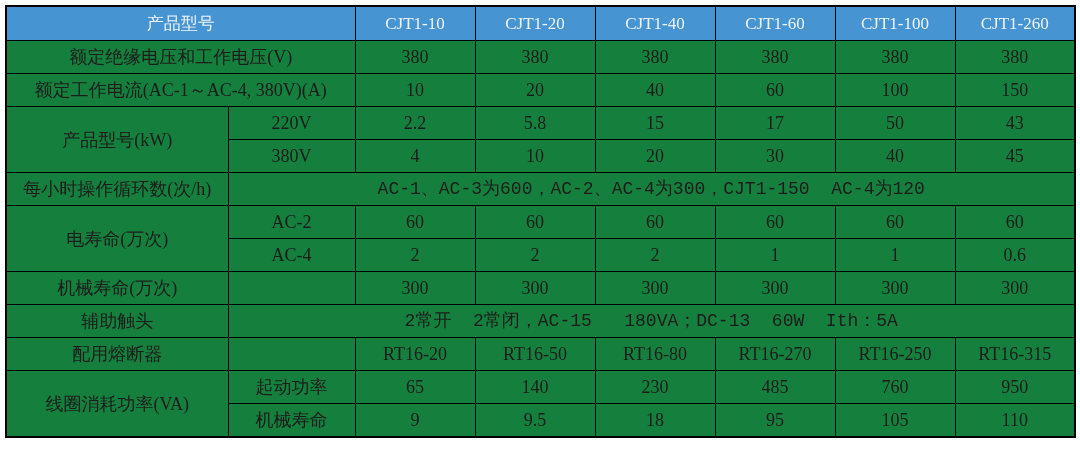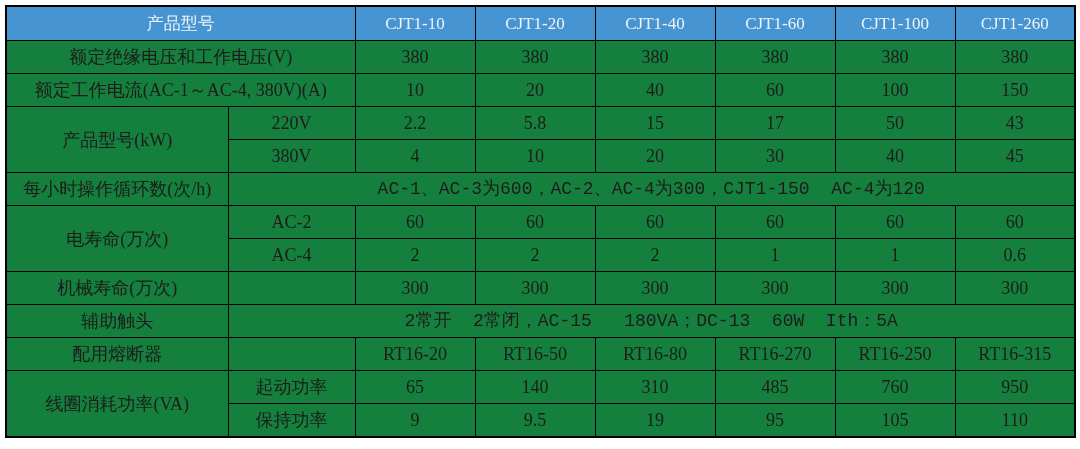--- a/index.html
+++ b/index.html
@@ -156,29 +156,29 @@
         <td class="val">RT16-80</td>
         <td class="val">RT16-270</td>
         <td class="val">RT16-250</td>
         <td class="val">RT16-315</td>
       </tr>
       <tr>
         <td rowspan="2" class="lbl">线圈消耗功率(VA)</td>
         <td class="sub">起动功率</td>
         <td class="val">65</td>
         <td class="val">140</td>
-        <td class="val">310</td>
+        <td class="val">230</td>
         <td class="val">485</td>
         <td class="val">760</td>
         <td class="val">950</td>
       </tr>
       <tr>
-        <td class="sub">保持功率</td>
+        <td class="sub">机械寿命</td>
         <td class="val">9</td>
         <td class="val">9.5</td>
-        <td class="val">19</td>
+        <td class="val">18</td>
         <td class="val">95</td>
         <td class="val">105</td>
         <td class="val">110</td>
       </tr>
     </tbody>
   </table>
 </div>
 
 </body></html>

